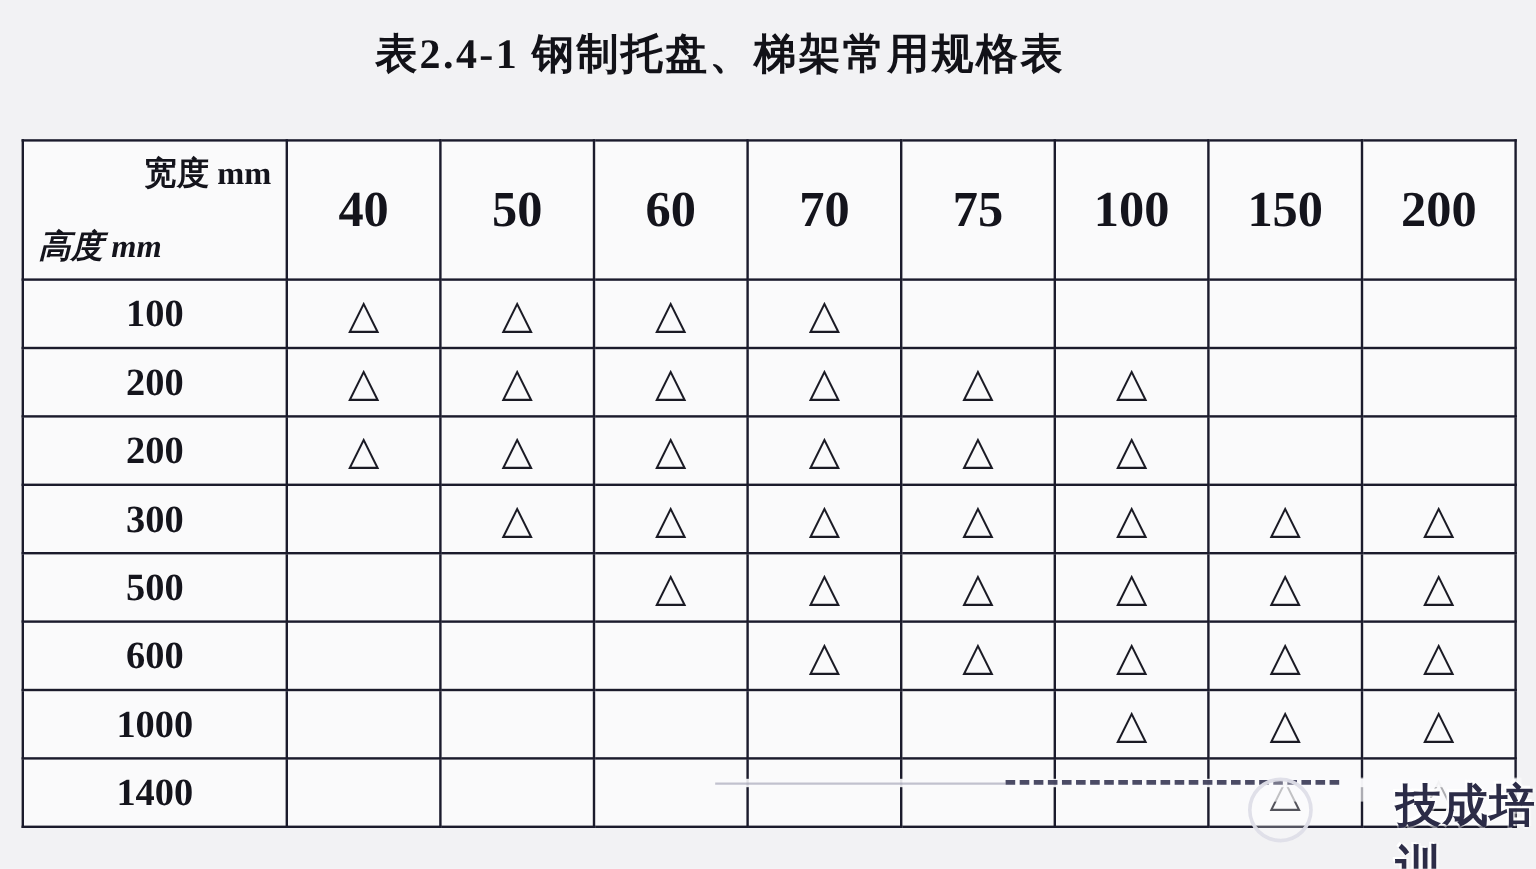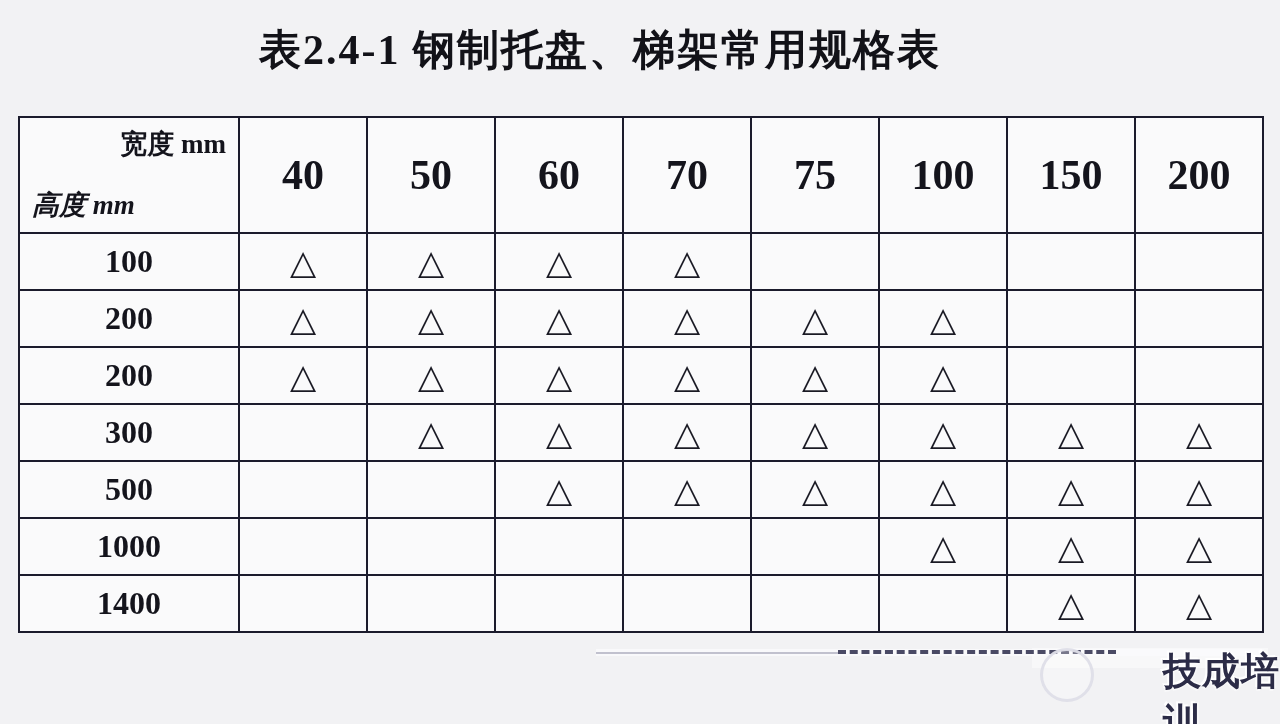--- a/index.html
+++ b/index.html
@@ -4,21 +4,21 @@
 <style>
   html,body{margin:0;padding:0;}
   body{
     width:1280px;height:724px;position:relative;overflow:hidden;
     background:#f2f2f4;
     font-family:"Liberation Serif","DejaVu Serif",serif;
     color:#14141c;
   }
   .title{
     position:absolute;top:22px;left:0;width:1200px;
-    text-align:center;font-size:42px;font-weight:bold;
+    text-align:center;font-size:35px;font-weight:bold;
     letter-spacing:2px;color:#121218;
   }
   table.spec{
     position:absolute;left:18px;top:75px;
     border-collapse:collapse;table-layout:fixed;
     background:#fafafb;
     margin-top:41px;
   }
   table.spec th,table.spec td{
     border:2px solid #1b1b2c;
@@ -145,20 +145,31 @@
         <td class="mark"></td>
         <td class="mark"></td>
         <td class="mark">△</td>
         <td class="mark">△</td>
         <td class="mark">△</td>
         <td class="mark">△</td>
         <td class="mark">△</td>
         <td class="mark">△</td>
       </tr>
       <tr>
+        <td class="h">600</td>
+        <td class="mark"></td>
+        <td class="mark"></td>
+        <td class="mark"></td>
+        <td class="mark">△</td>
+        <td class="mark">△</td>
+        <td class="mark">△</td>
+        <td class="mark">△</td>
+        <td class="mark">△</td>
+      </tr>
+      <tr>
         <td class="h">1000</td>
         <td class="mark"></td>
         <td class="mark"></td>
         <td class="mark"></td>
         <td class="mark"></td>
         <td class="mark"></td>
         <td class="mark">△</td>
         <td class="mark">△</td>
         <td class="mark">△</td>
       </tr>

